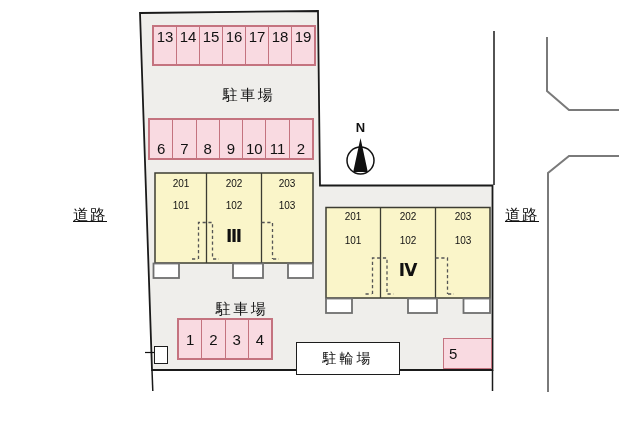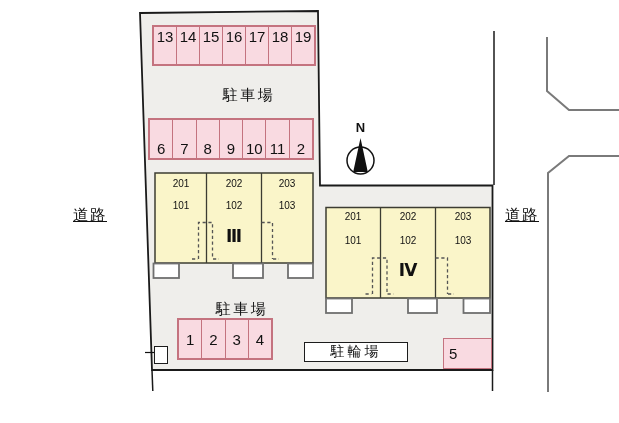--- a/index.html
+++ b/index.html
@@ -143,21 +143,21 @@
         <span>2</span>
       </div>
     <div class="cell">
         <span>3</span>
       </div>
     <div class="cell">
         <span>4</span>
       </div>
   </div>
 
-  <div class="white-box bicycle-box" style="left:304px;top:342px;width:104px;height:20px;">
+  <div class="white-box bicycle-box" style="left:296px;top:342px;width:104px;height:33px;">
     <span>駐輪場</span>
   </div>
 
   <div class="single-stall" style="left:443px;top:338px;width:49px;height:31px;">
     <span>5</span>
   </div>
 
   <div class="white-box" style="left:153.5px;top:346px;width:14px;height:17.5px;border-width:1.5px;"></div>
 
   <div class="road-lbl" style="left:70px;top:205px;width:40px;">道路</div>

